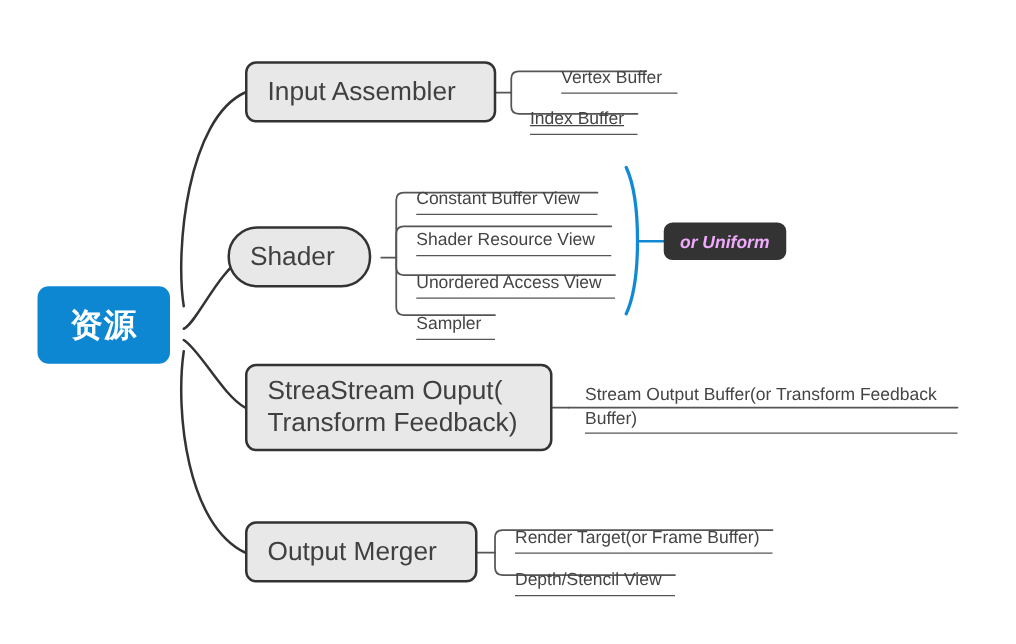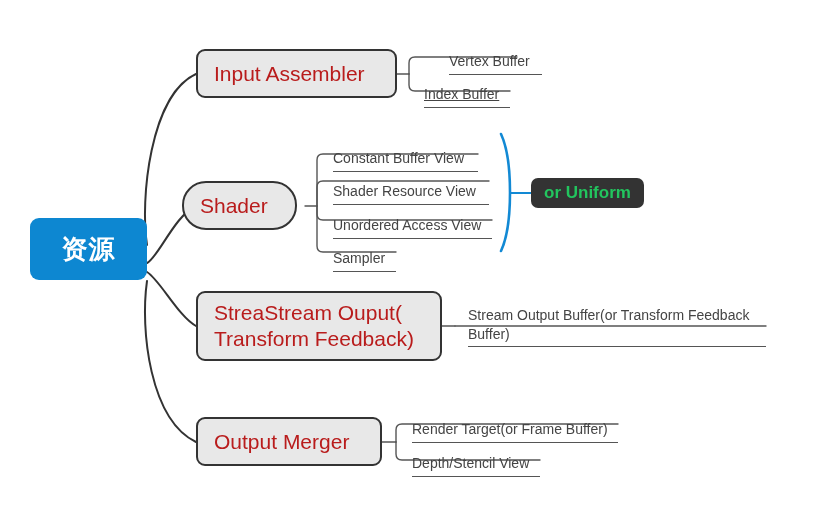--- a/index.html
+++ b/index.html
@@ -9,22 +9,22 @@
     font-family:"Liberation Sans","DejaVu Sans",sans-serif;
     overflow:hidden;
     position:relative;
   }
   #canvas{position:absolute;inset:0;width:813px;height:515px;}
   svg.wires{position:absolute;left:0;top:0;width:813px;height:515px;pointer-events:none;}
 
   
   .root-node{
     position:absolute;
-    left:30px;top:218px;
-    width:117px;height:62px;
+    left:30px;top:229px;
+    width:106px;height:62px;
     background:#0d87d1;
     border-radius:9px;
     display:flex;align-items:center;justify-content:center;
   }
   .root-node span{
     color:#ffffff;
     font-size:26px;
     font-weight:bold;
     letter-spacing:1px;
     line-height:1;
@@ -34,21 +34,21 @@
   .branch-node{
     position:absolute;
     background:#e8e8e8;
     border:2px solid #333333;
     border-radius:9px;
     display:flex;align-items:center;
     box-sizing:border-box;
     padding:0 16px;
   }
   .branch-node span{
-    color:#b91c1c;
+    color:#404040;
     font-size:21px;
     line-height:1.22;
     white-space:pre-line;
   }
   #node-input-assembler{left:196px;top:49px;width:201px;height:49px;}
   #node-shader{left:182px;top:181px;width:115px;height:49px;border-radius:24px;}
   #node-stream{left:196px;top:291px;width:246px;height:70px;}
   #node-output-merger{left:196px;top:417px;width:186px;height:49px;}
 
   
@@ -72,23 +72,24 @@
   .badge{
     position:absolute;
     left:531px;top:178px;
     height:30px;
     background:#333333;
     border-radius:7px;
     display:flex;align-items:center;justify-content:center;
     padding:0 13px;
   }
   .badge span{
-    color:#22c55e;
-    font-size:17px;
+    color:#f0abfc;
+    font-size:14px;
     font-weight:bold;
+    font-style:italic;
   }
 </style>
 </head>
 <body>
 
 <div id="canvas">
 
   <svg class="wires" viewBox="0 0 813 515">
     <g fill="none" stroke="#333333" stroke-width="2" stroke-linecap="round">
 

